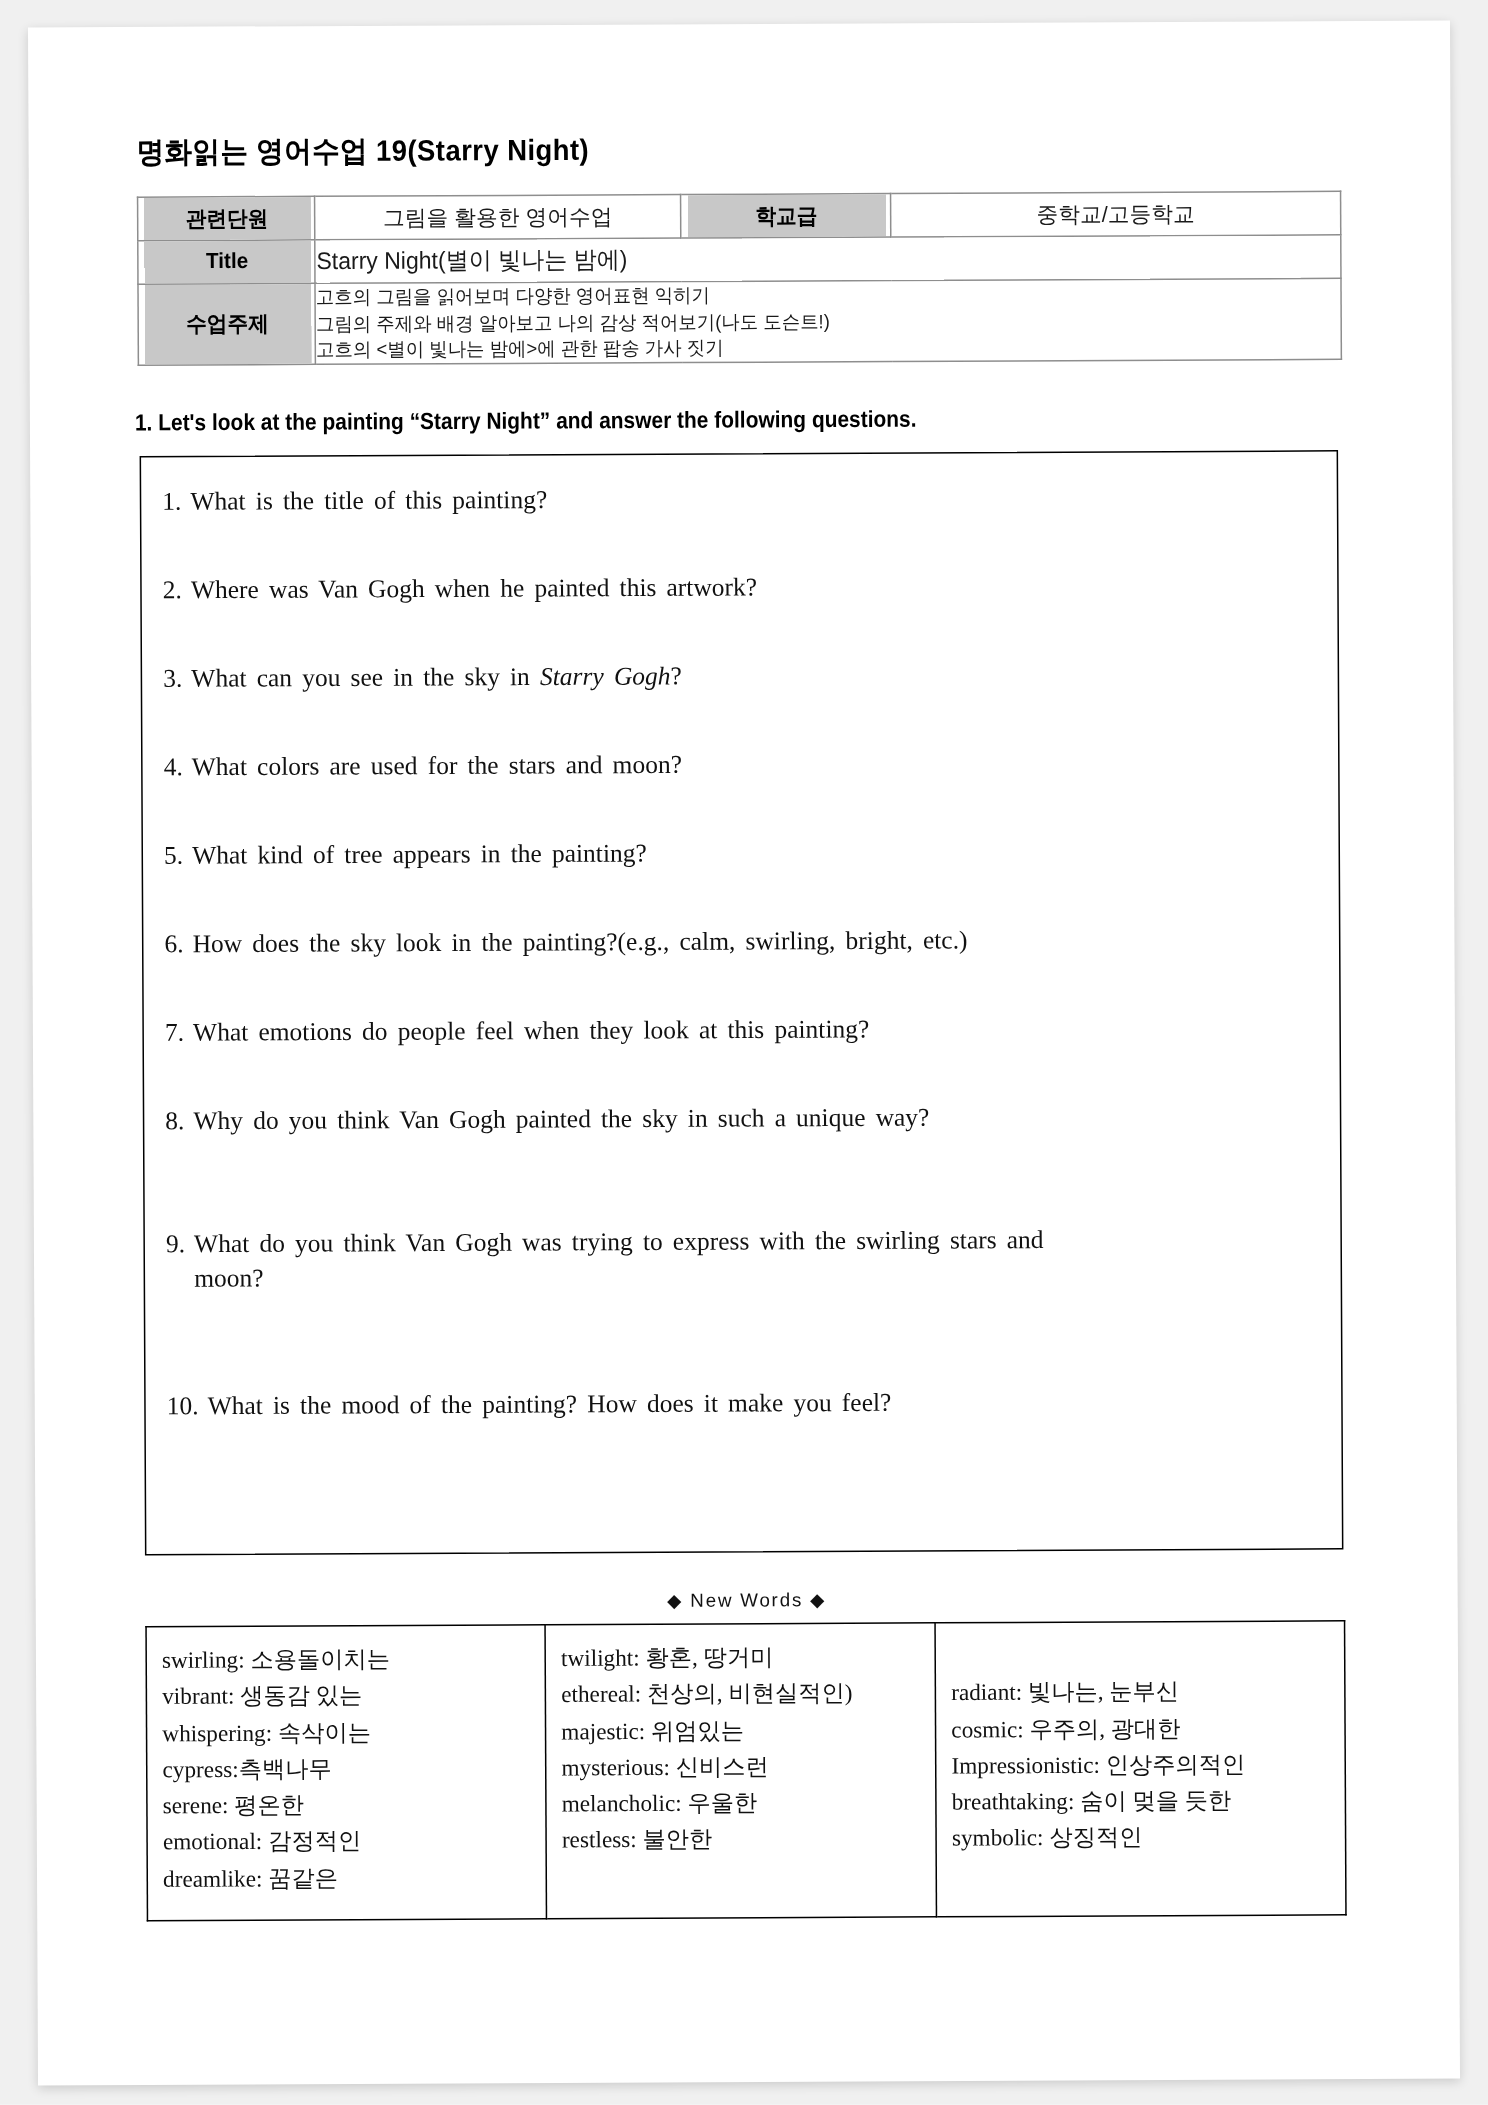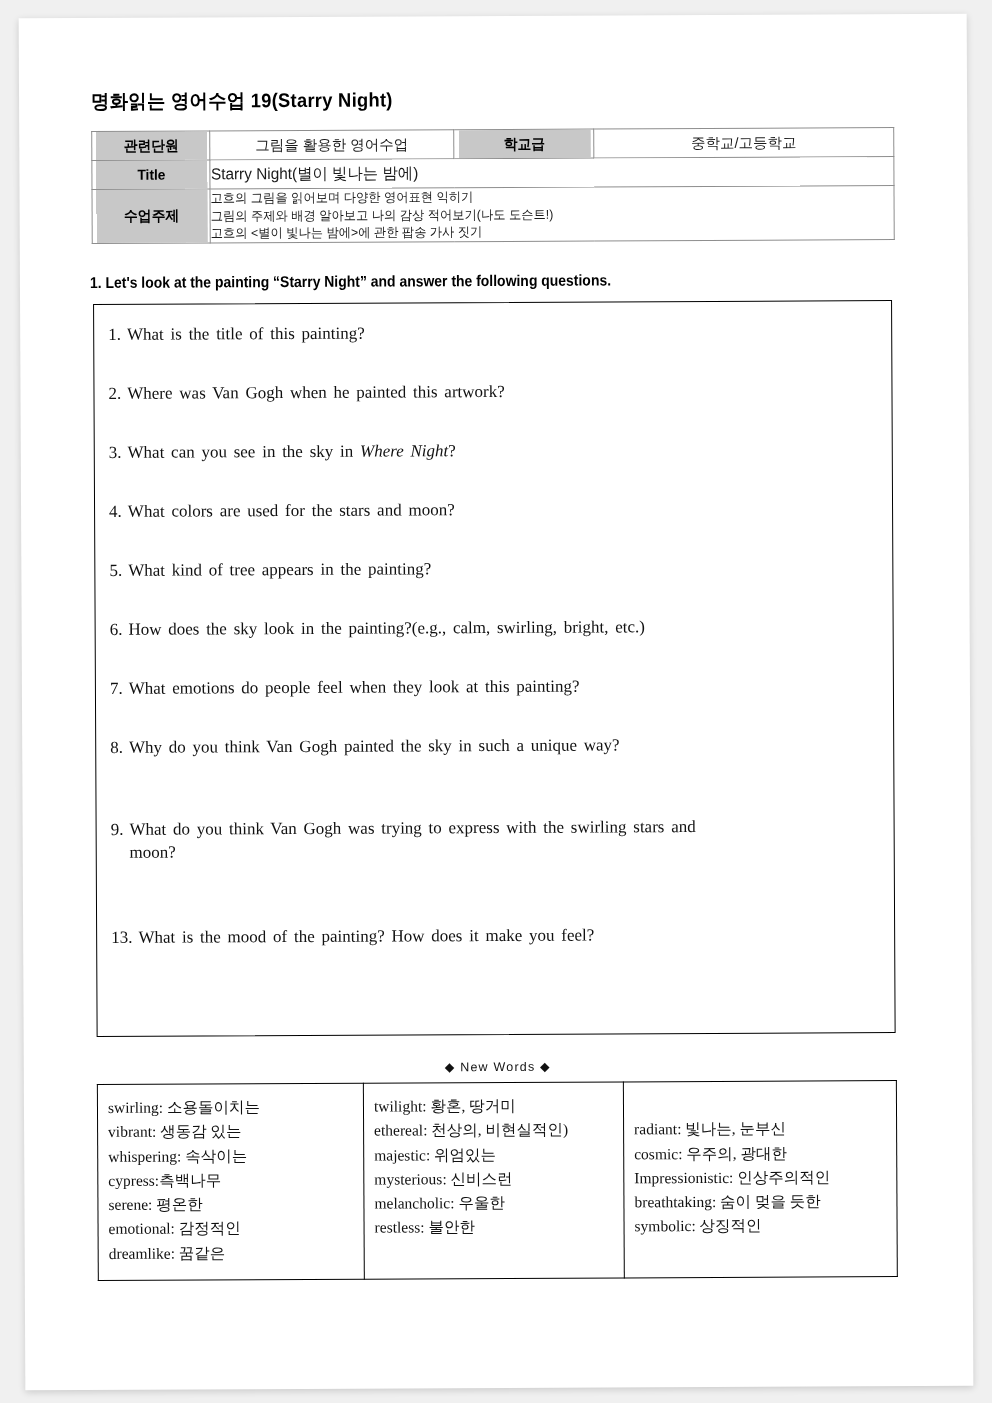--- a/index.html
+++ b/index.html
@@ -244,21 +244,21 @@
             <span class="q-text">What is the title of this painting?</span>
           </div>
 
           <div class="q-item">
             <span class="q-num">2.</span>
             <span class="q-text">Where was Van Gogh when he painted this artwork?</span>
           </div>
 
           <div class="q-item">
             <span class="q-num">3.</span>
-            <span class="q-text"><span>What can you see in the sky in </span><i>Where Night</i><span>?</span></span>
+            <span class="q-text"><span>What can you see in the sky in </span><i>Starry Gogh</i><span>?</span></span>
           </div>
 
           <div class="q-item">
             <span class="q-num">4.</span>
             <span class="q-text">What colors are used for the stars and moon?</span>
           </div>
 
           <div class="q-item">
             <span class="q-num">5.</span>
             <span class="q-text">What kind of tree appears in the painting?</span>
@@ -281,21 +281,21 @@
 
           <div class="q-item q-wrapped q-gap-huge">
             <span class="q-num">9.</span>
             <span class="q-text">
               <span>What do you think Van Gogh was trying to express with the swirling stars and</span>
               <span class="q-line2">moon?</span>
             </span>
           </div>
 
           <div class="q-item">
-            <span class="q-num">13.</span>
+            <span class="q-num">10.</span>
             <span class="q-text">What is the mood of the painting? How does it make you feel?</span>
           </div>
 
         </div>
       </div>
 
       <div class="new-words-label">◆ New Words ◆</div>
 
       <table class="vocab-table">
         <colgroup>

